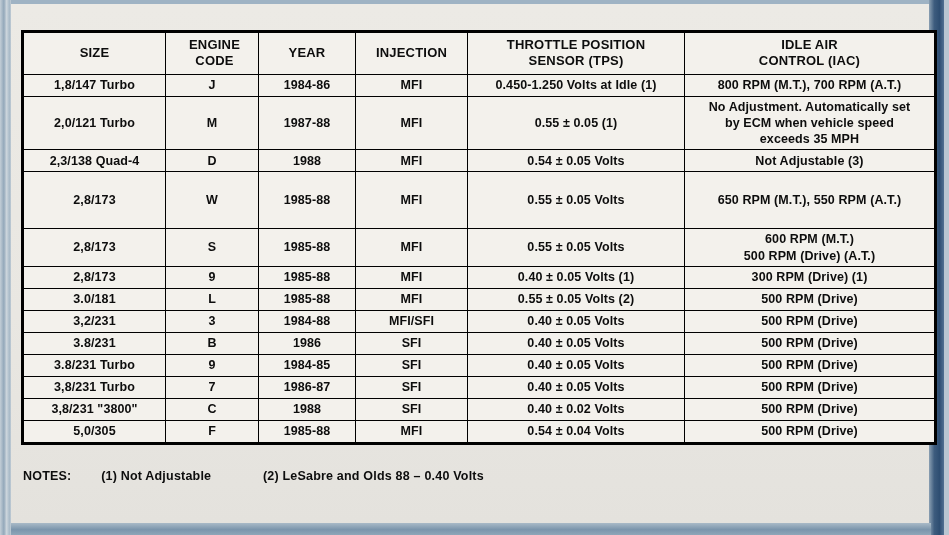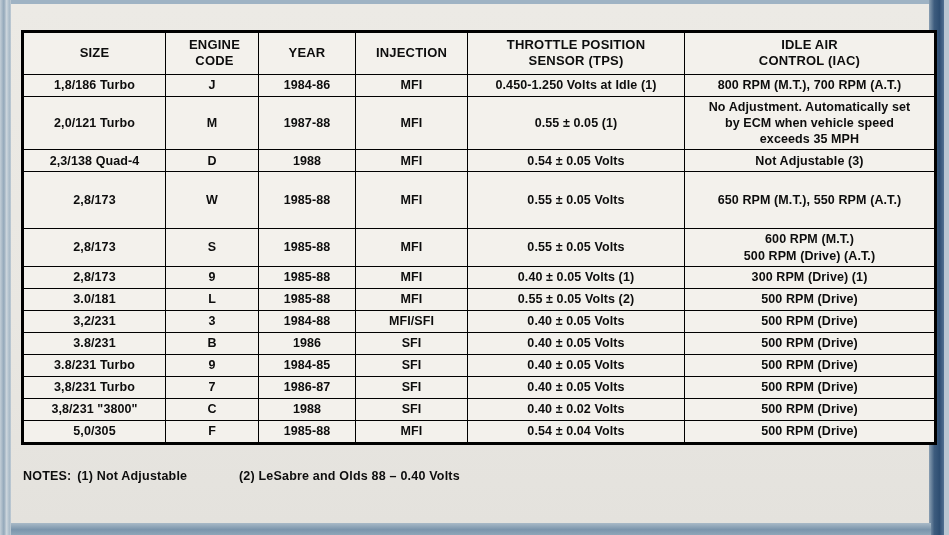--- a/index.html
+++ b/index.html
@@ -24,21 +24,21 @@
      text-align:center;vertical-align:middle;height:30px;letter-spacing:.2px;}
   th:nth-child(2){text-align:center;padding-left:8px;vertical-align:top;}
   td{font-size:12.5px;font-weight:700;text-align:center;vertical-align:middle;
      padding:2px 4px;white-space:pre-line;line-height:1.3;height:17px;letter-spacing:.1px;}
   tbody tr:nth-child(2) td{height:48px;}
   tbody tr:nth-child(4) td{height:52px;}
   tbody tr:nth-child(5) td{height:30px;}
   tbody tr:nth-child(15) td{height:20px;}
 
   .notes{position:absolute;left:23px;top:469px;font-size:12.5px;font-weight:700;letter-spacing:.2px;}
-  .notes .note-label{margin-right:2px;}
+  .notes .note-label{margin-right:26px;}
   .notes .note-item{margin-right:48px;}
 </style>
 </head>
 <body>
 
 <div class="scene">
   <div class="edge-left"></div>
   <div class="edge-top"></div>
   <div class="paper"></div>
   <div class="edge-right"></div>
@@ -62,21 +62,21 @@
         <th>YEAR</th>
         <th>INJECTION</th>
         <th>THROTTLE POSITION
 SENSOR (TPS)</th>
         <th>IDLE AIR
 CONTROL (IAC)</th>
       </tr>
     </thead>
     <tbody>
         <tr>
-          <td>1,8/186 Turbo</td>
+          <td>1,8/147 Turbo</td>
           <td>J</td>
           <td>1984-86</td>
           <td>MFI</td>
           <td>0.450-1.250 Volts at Idle (1)</td>
           <td>800 RPM (M.T.), 700 RPM (A.T.)</td>
         </tr>
         <tr>
           <td>2,0/121 Turbo</td>
           <td>M</td>
           <td>1987-88</td>

